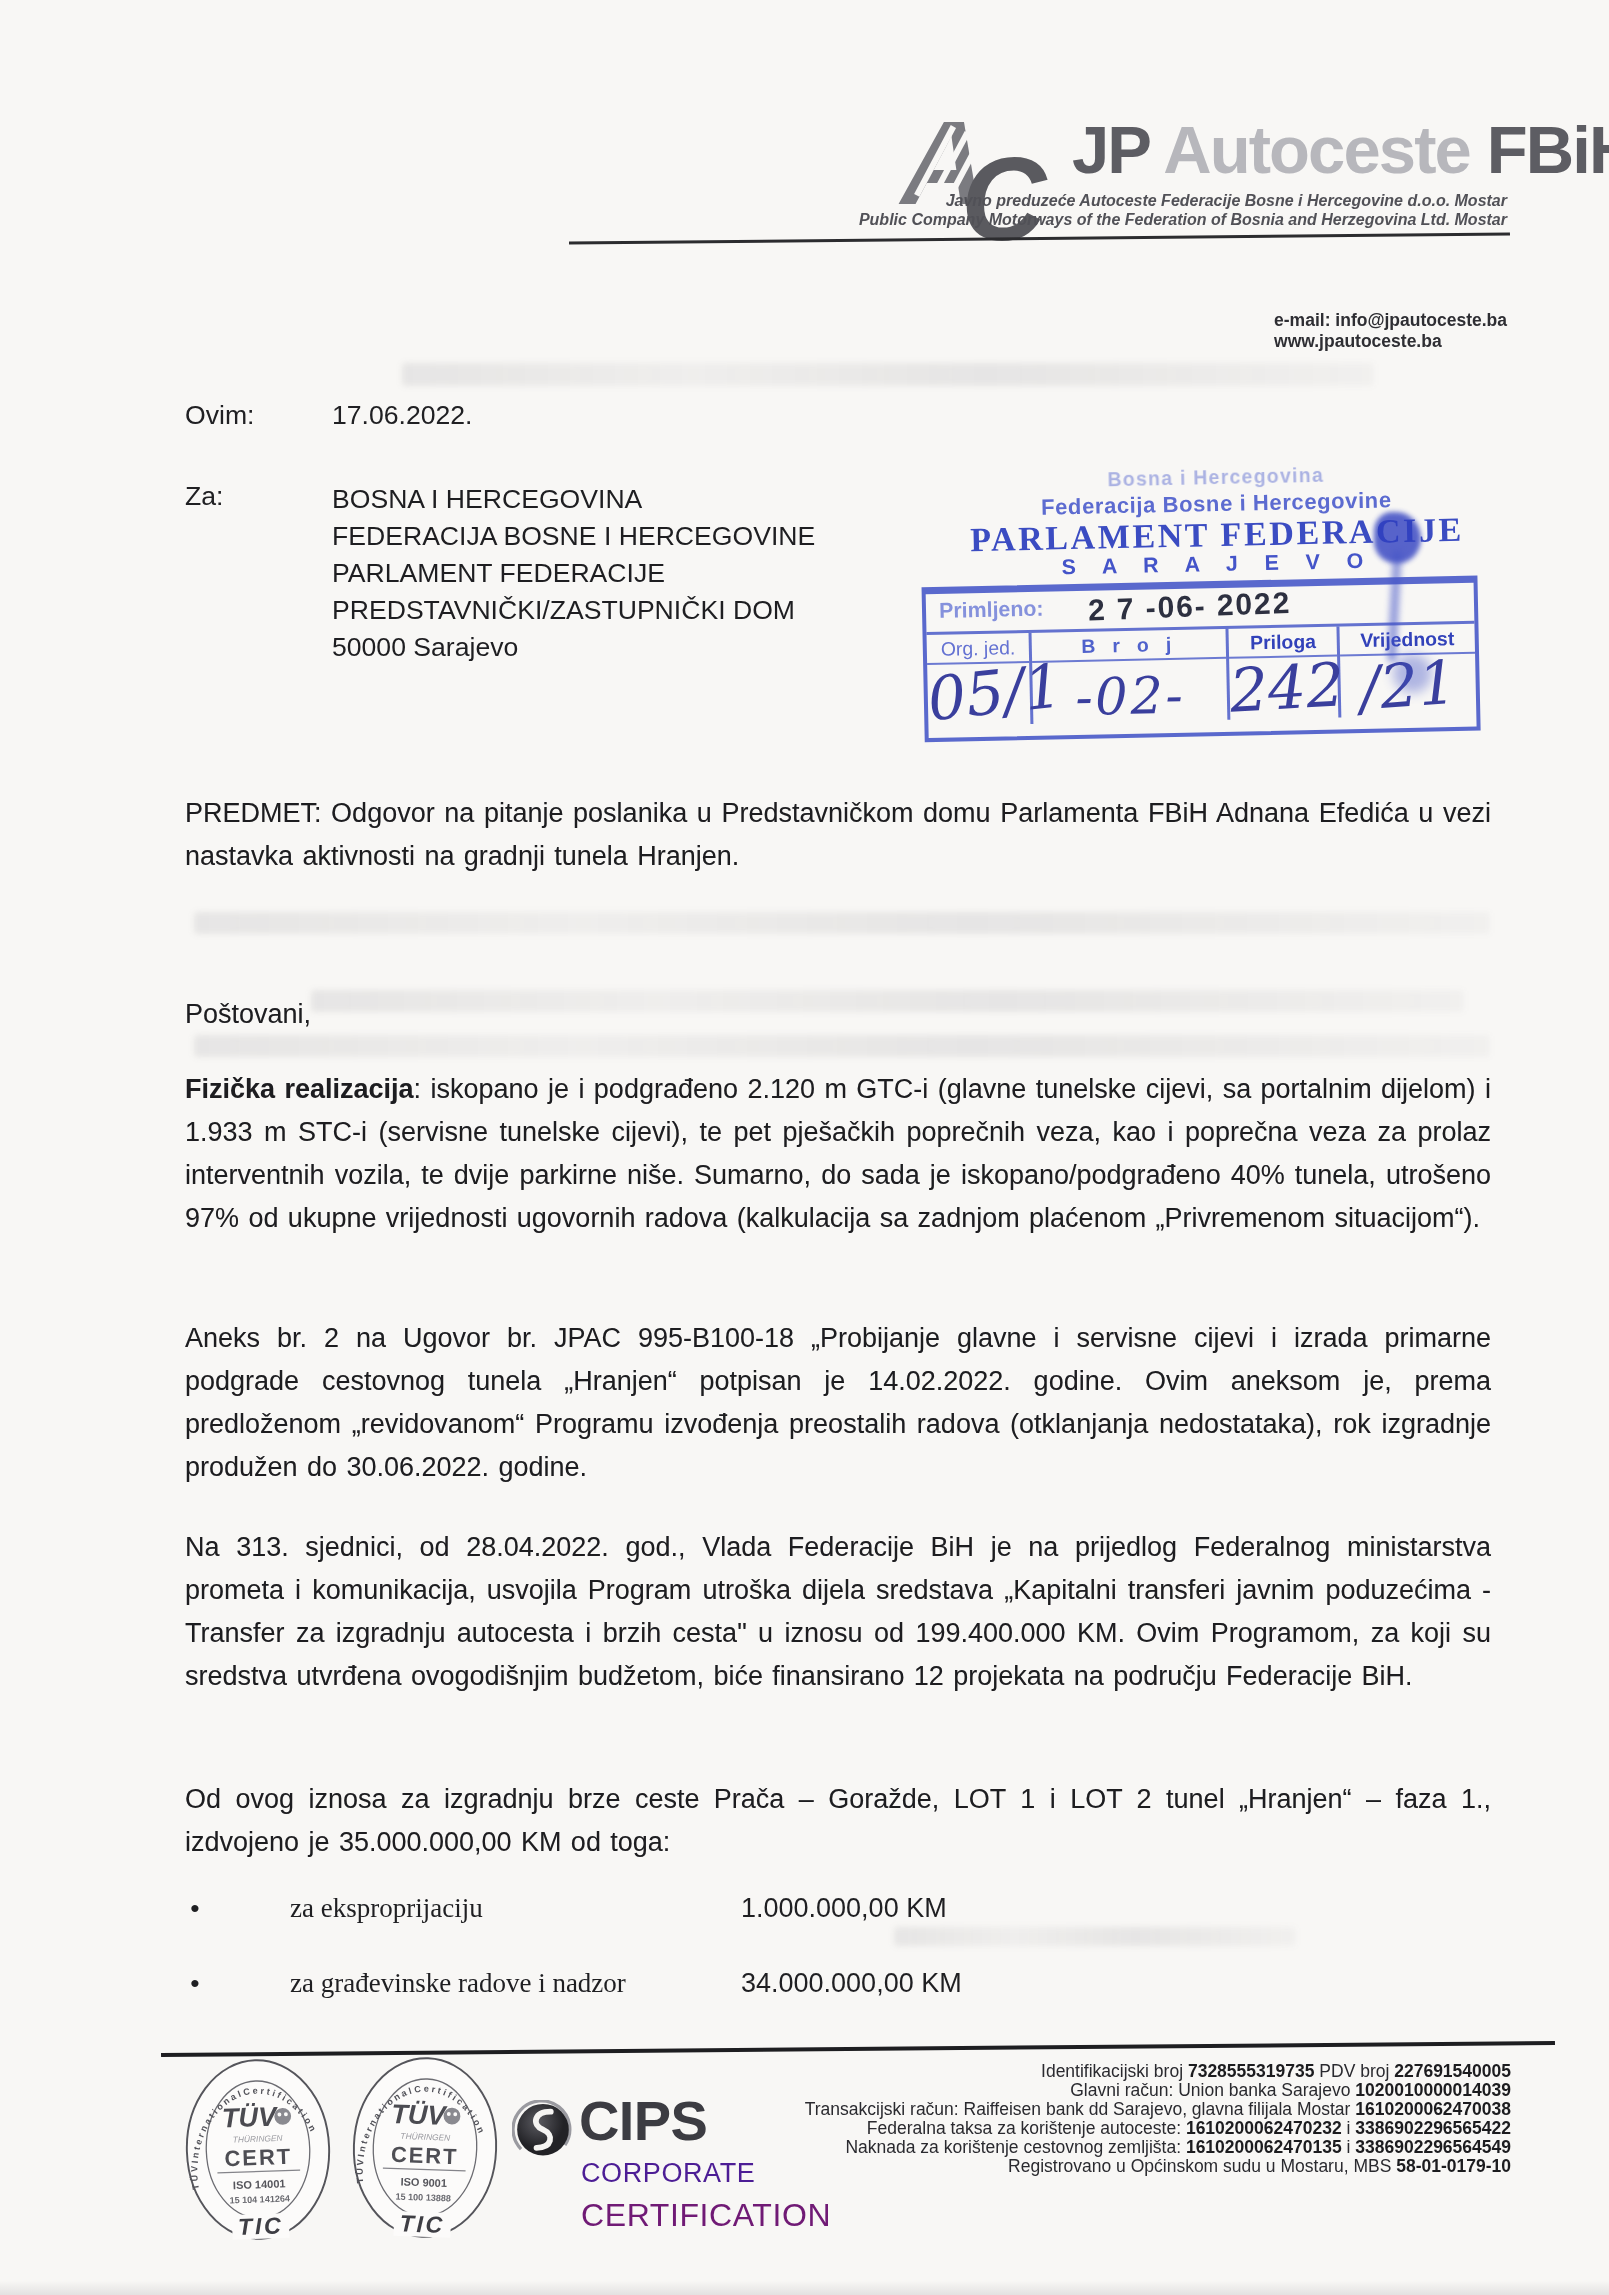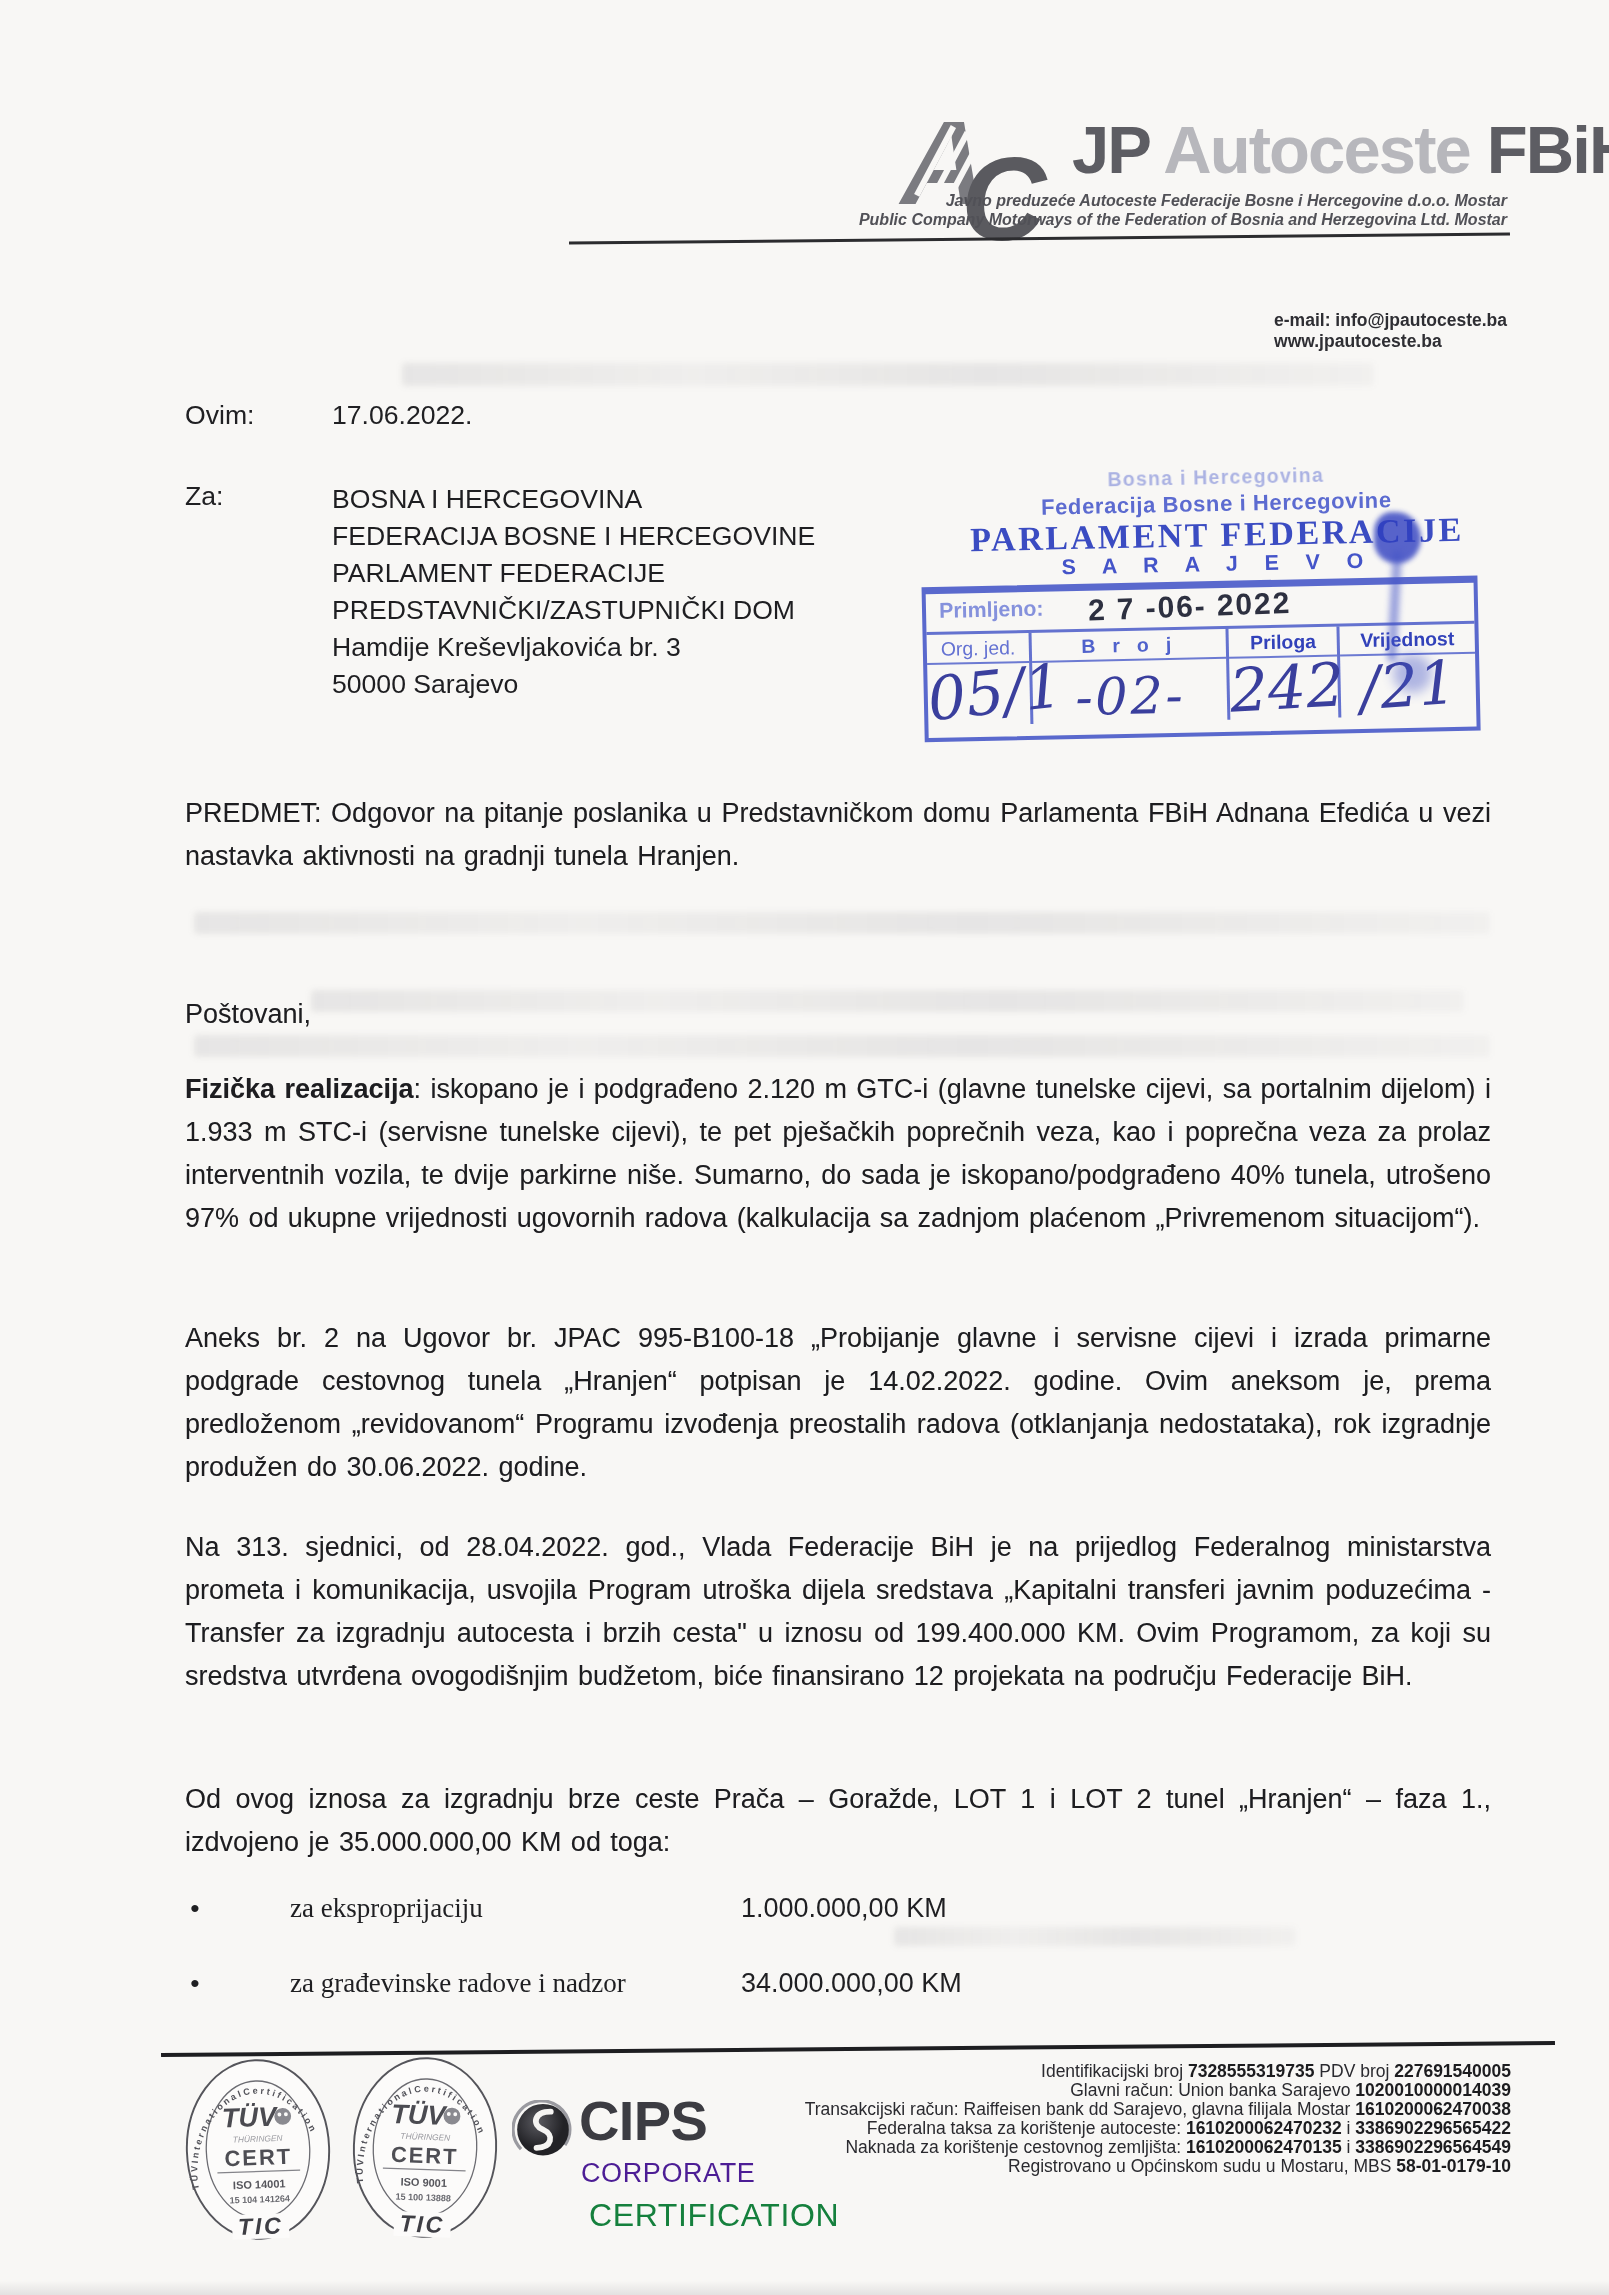--- a/index.html
+++ b/index.html
@@ -92,21 +92,21 @@
   .seal{width:150px;height:189px;}
   .seal1{left:183px;top:2055px;transform:rotate(-2deg);}
   .seal2{left:350px;top:2053px;transform:rotate(2deg);}
   .cips{left:512px;top:2091px;width:337px;height:149px;}
   .cips-circle{position:absolute;left:0;top:9px;}
   .cips-word{position:absolute;left:67px;top:-2.6px;font-size:56px;font-weight:900;
              letter-spacing:-0.6px;color:#3c3c42;}
   .cips-l1{position:absolute;left:69px;top:67px;font-size:27px;font-weight:400;
            letter-spacing:0.6px;color:#4c1d95;}
   .cips-l2{position:absolute;left:69px;top:106px;font-size:32px;font-weight:400;
-           letter-spacing:0.6px;color:#15803d;margin-left:8px;}
+           letter-spacing:0.6px;color:#701a75;}
   .footer-text{right:98px;top:2062px;text-align:right;font-size:17.5px;line-height:19px;
                color:#2a2a2f;white-space:nowrap;}
   .footer-text .num{font-weight:700;color:#1c1c1f;}
   
   .bleed{position:absolute;background:linear-gradient(90deg,rgba(80,80,90,.10),rgba(80,80,90,.05) 30%,rgba(80,80,90,.10) 60%,rgba(80,80,90,.04));
          filter:blur(3.2px);border-radius:3.9px;}
   .scan-bottom{left:0;top:2281px;width:1609px;height:15px;
                background:linear-gradient(180deg,rgba(120,120,125,.0),rgba(120,120,125,.18));}
 </style>
 </head>
@@ -134,21 +134,20 @@
 </div>
 
 <div class="abs label datum-label">Ovim:</div>
 <div class="abs label datum-value">17.06.2022.</div>
 <div class="abs label za-label">Za:</div>
 <div class="abs recipient">
   <div>BOSNA I HERCEGOVINA</div>
   <div>FEDERACIJA BOSNE I HERCEGOVINE</div>
   <div>PARLAMENT FEDERACIJE</div>
   <div>PREDSTAVNIČKI/ZASTUPNIČKI DOM</div>
-  <div>Hamdije Kreševljakovića br. 3</div>
   <div>50000 Sarajevo</div>
 </div>
 
 <div class="abs stamp">
   <div class="st-line st-country">Bosna i Hercegovina</div>
   <div class="st-line st-fed">Federacija Bosne i Hercegovine</div>
   <div class="st-line st-parl">PARLAMENT FEDERACIJE</div>
   <div class="st-line st-city">S A R A J E V O</div>
   <div class="st-table">
     <div class="st-row1">

